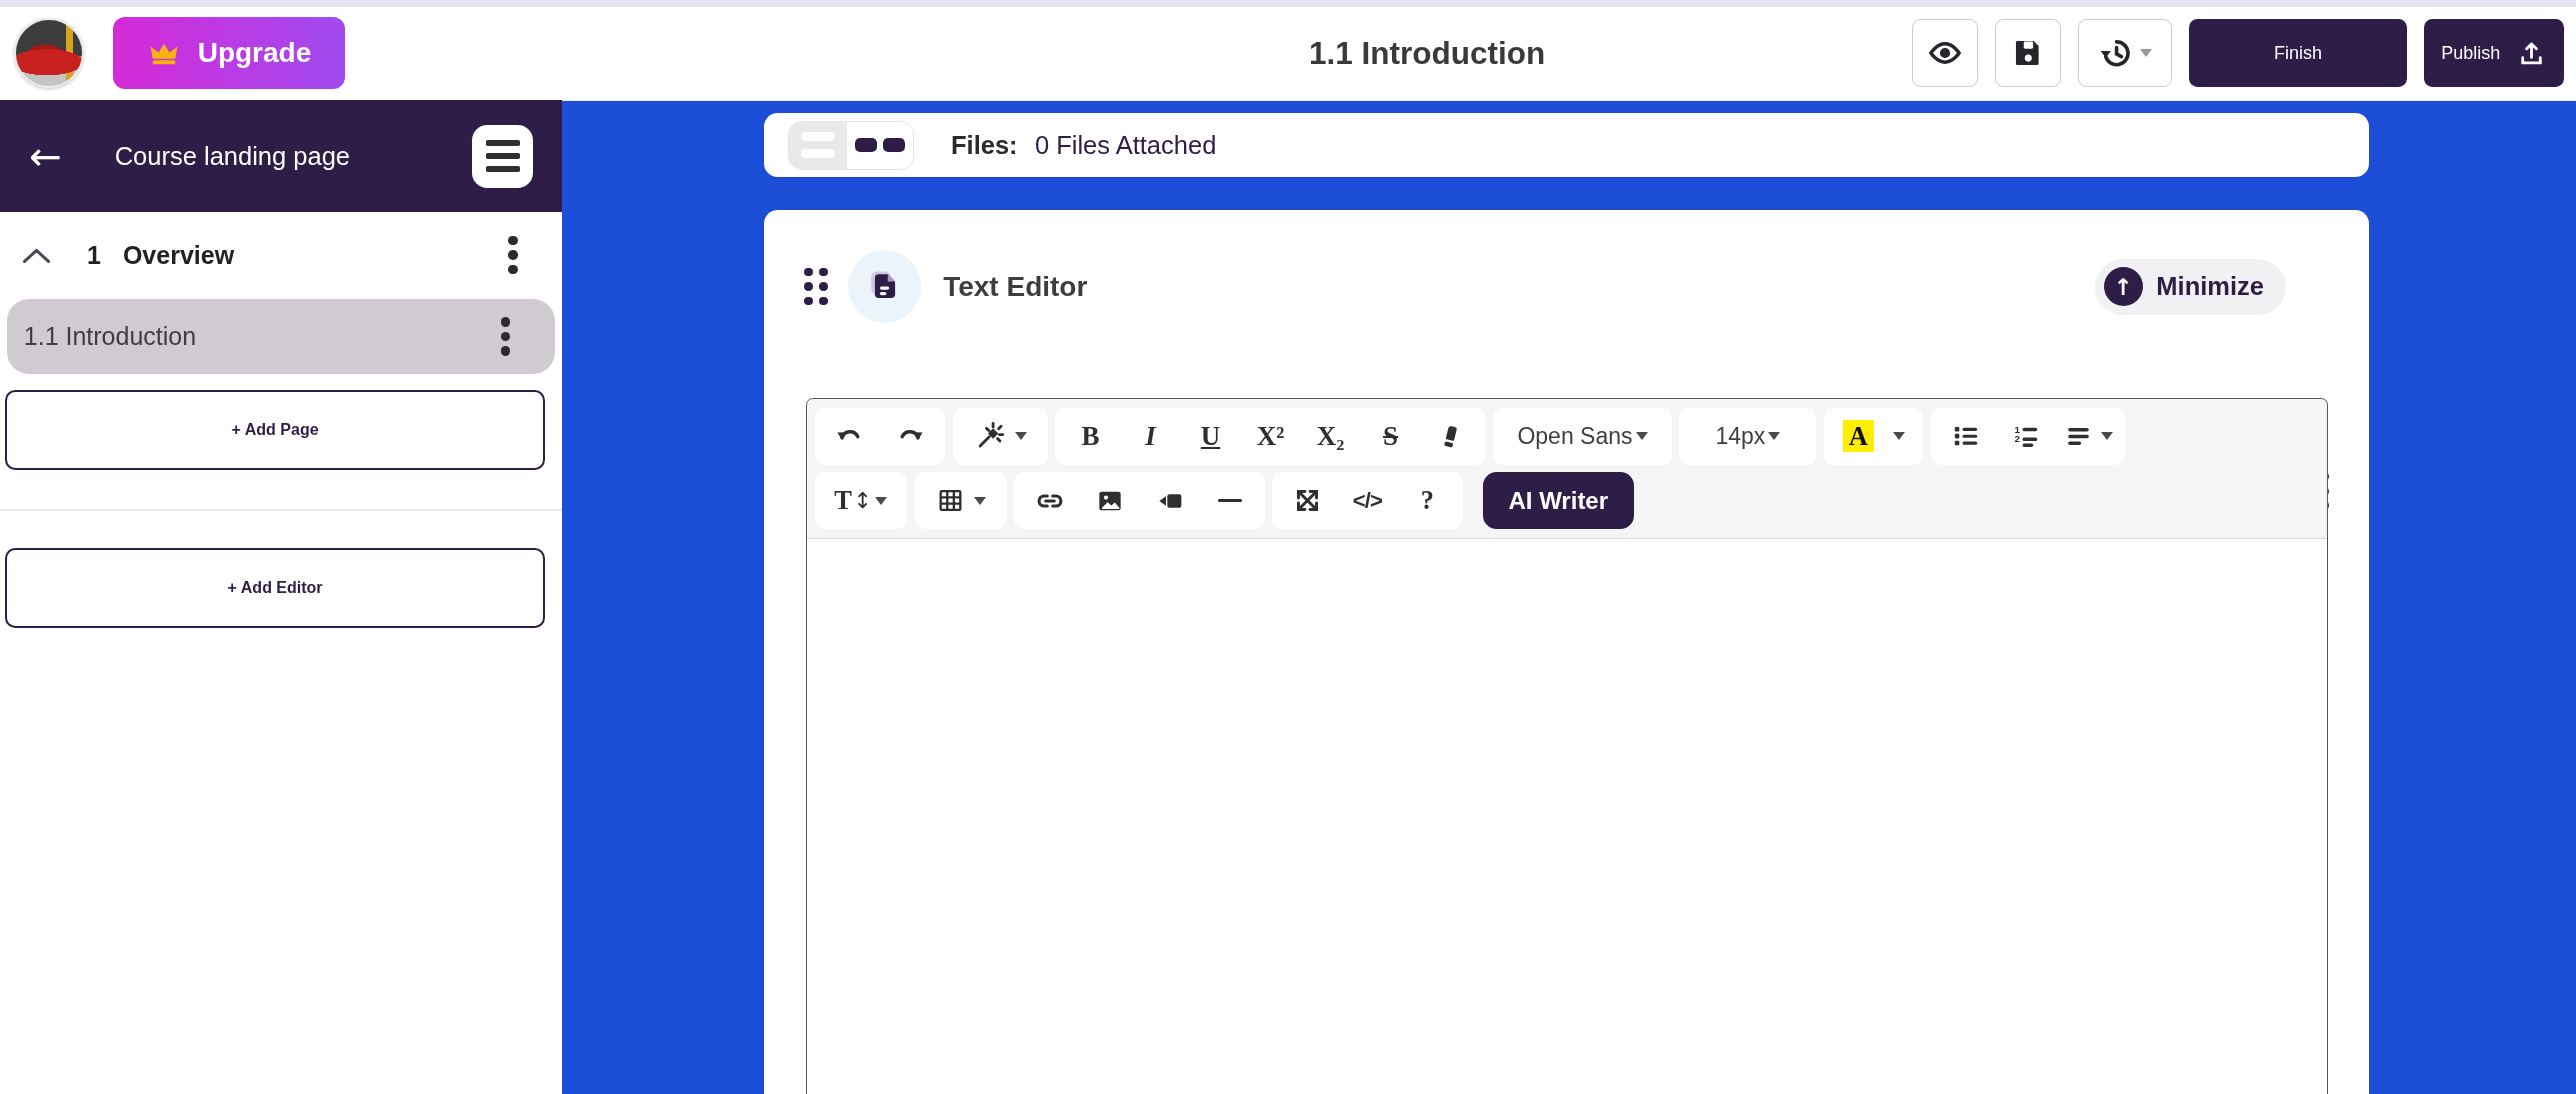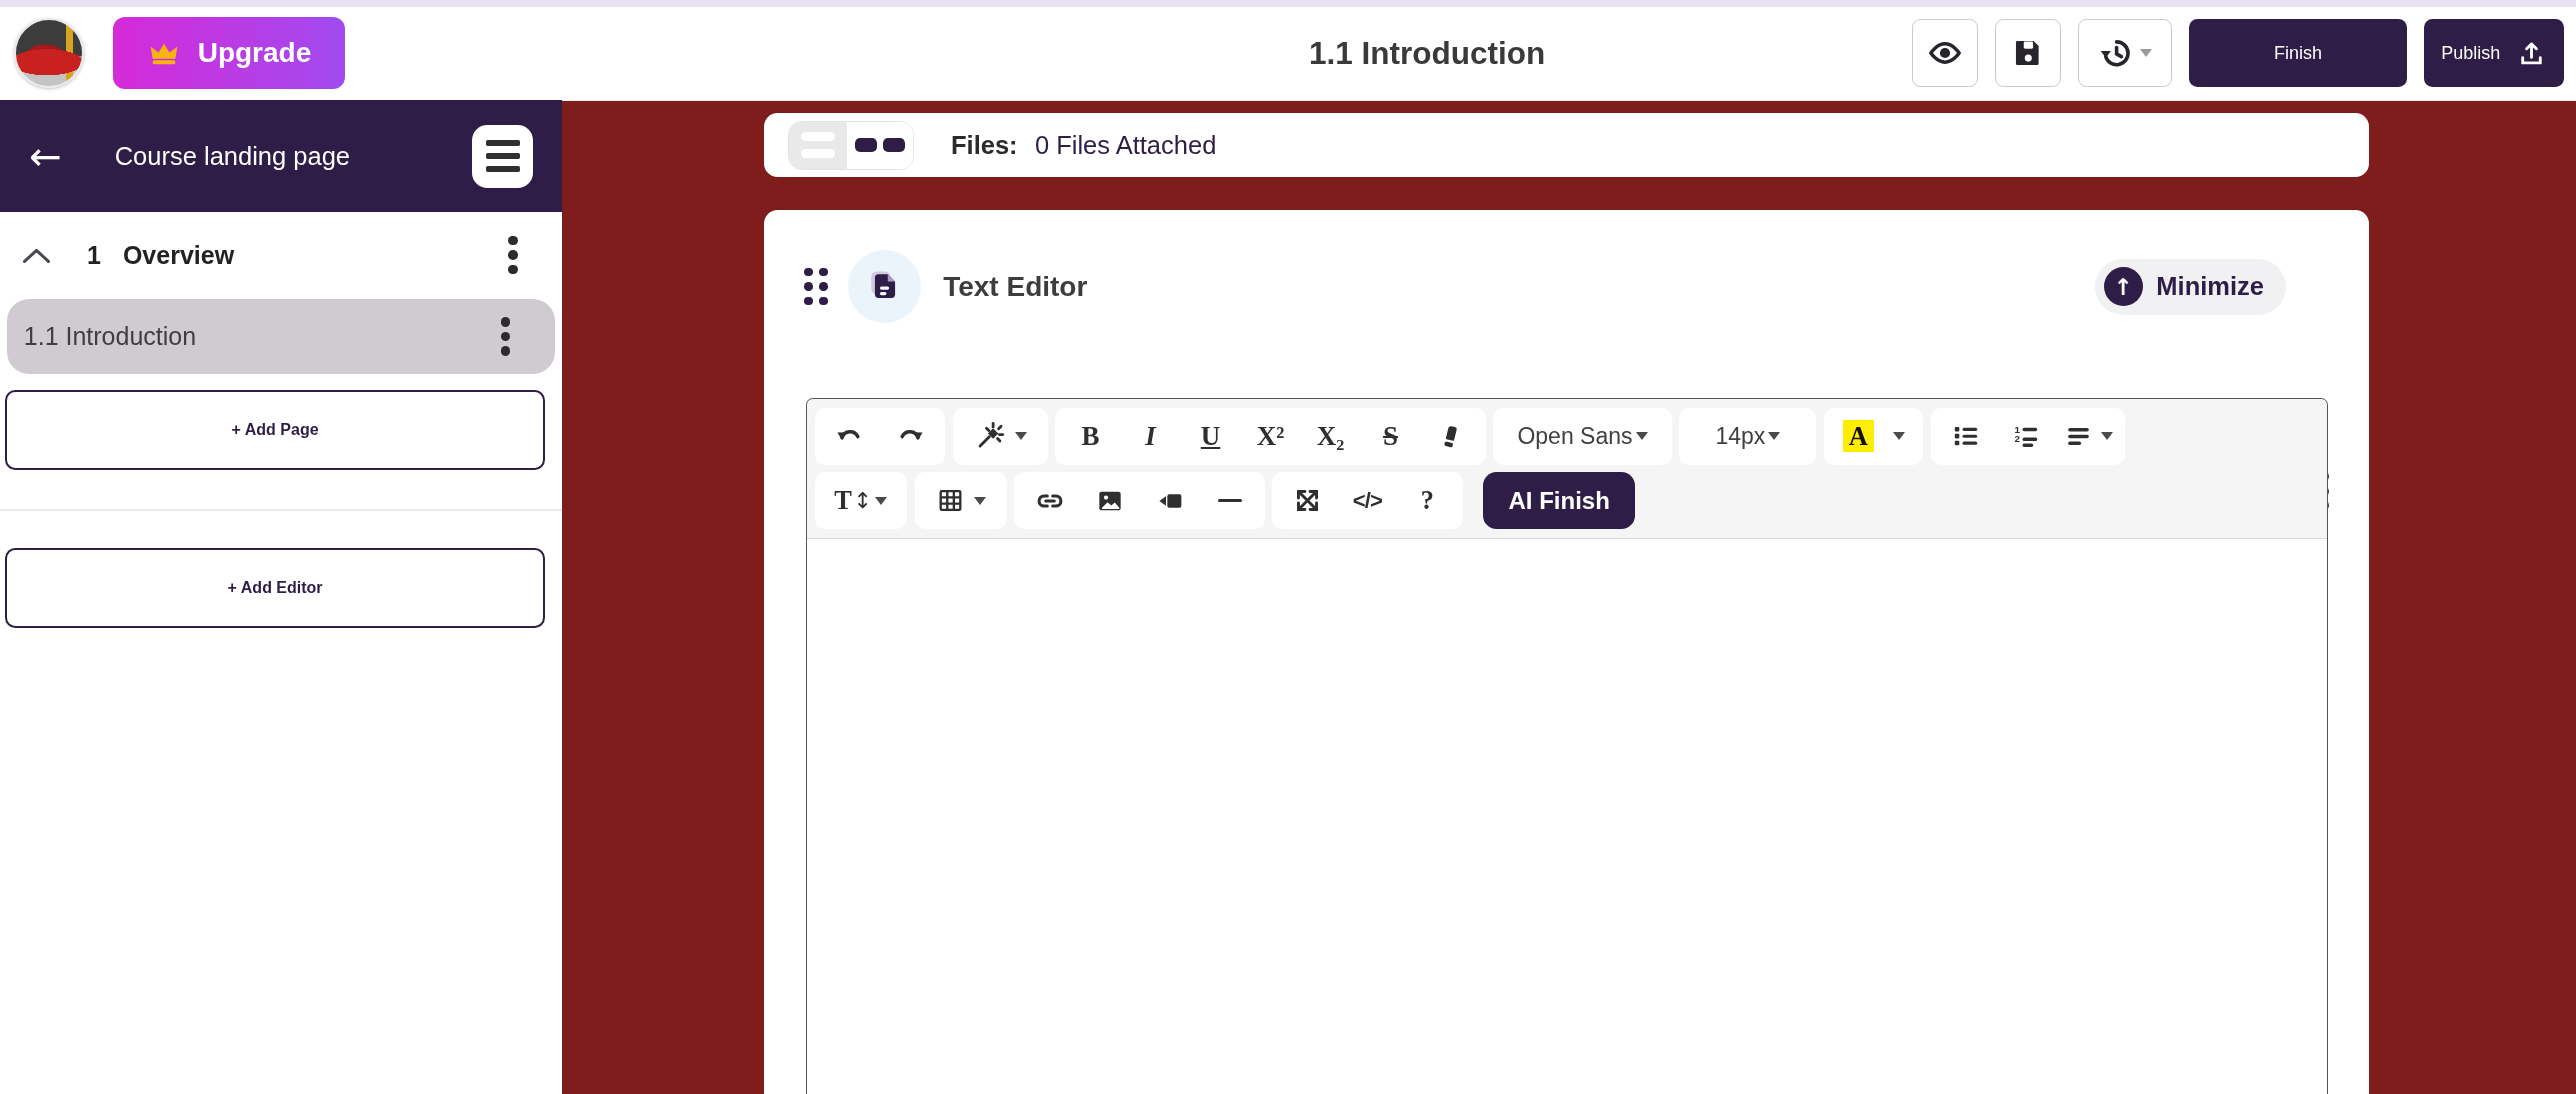--- a/index.html
+++ b/index.html
@@ -1,18 +1,18 @@
 <!DOCTYPE html>
 <html style="font-size:13.6px"><head>
 <meta charset="utf-8">
 <style>
   * { margin:0; padding:0; box-sizing:border-box; }
   html,body { width:2576px; height:1094px; }
   body { font-family:"Liberation Sans","DejaVu Sans",sans-serif; color:#333; }
-  .page { position:relative; width:2576px; height:1094px; background:#7f1d1d; overflow:hidden; }
+  .page { position:relative; width:2576px; height:1094px; background:#1d4ed8; overflow:hidden; }
 
   
   .topline { position:absolute; left:0; top:0; width:2576px; height:6.8px; background:#e8e3f2; }
   .topbar { position:absolute; left:0; top:6.8px; width:2576px; height:94px; background:#ffffff;
             display:flex; align-items:center; padding:0 12px; border-bottom:0.9px solid #ececec; }
   .avatar { width:70px; height:70px; border-radius:50%; flex:0 0 auto; margin-left:1.7px;
             border:2.6px solid #e9e9e9; box-shadow:0 0.9px 3.4px rgba(0,0,0,.25);
             background:
               radial-gradient(55% 20% at 47% 64%, #c92020 0 98%, rgba(0,0,0,0) 100%),
               radial-gradient(26% 13% at 44% 50%, #a81818 0 98%, rgba(0,0,0,0) 100%),
@@ -455,21 +455,21 @@
             </button>
             <button class="tb-btn">
               <span class="code-glyph">&lt;/&gt;</span>
             </button>
             <button class="tb-btn">
               <span class="help-glyph">?</span>
             </button>
           </div>
 
           <button class="ai-btn first">
-            <span>AI Finish</span>
+            <span>AI Writer</span>
           </button>
         </div>
       </div>
 
       <div class="editor-divider"></div>
       <div class="editor-content"></div>
     </div>
   </div>
 
 </div>

